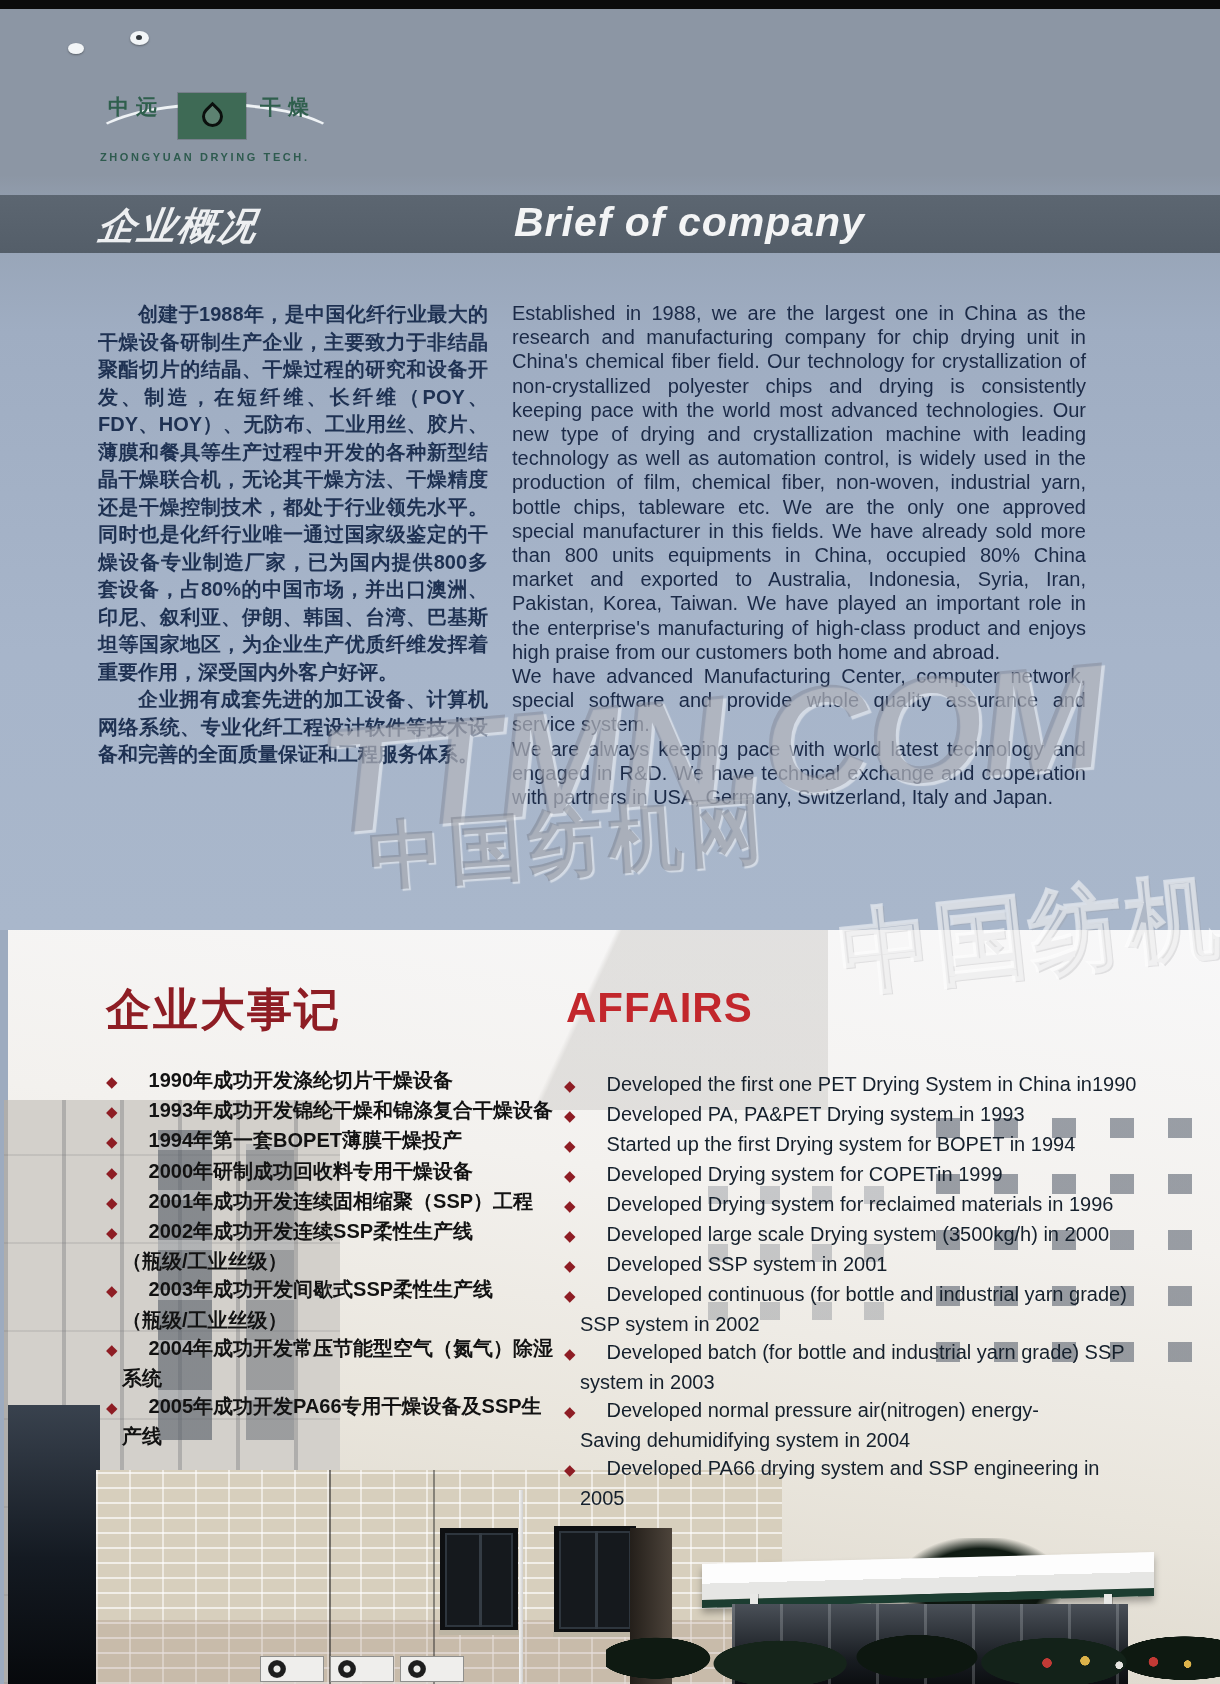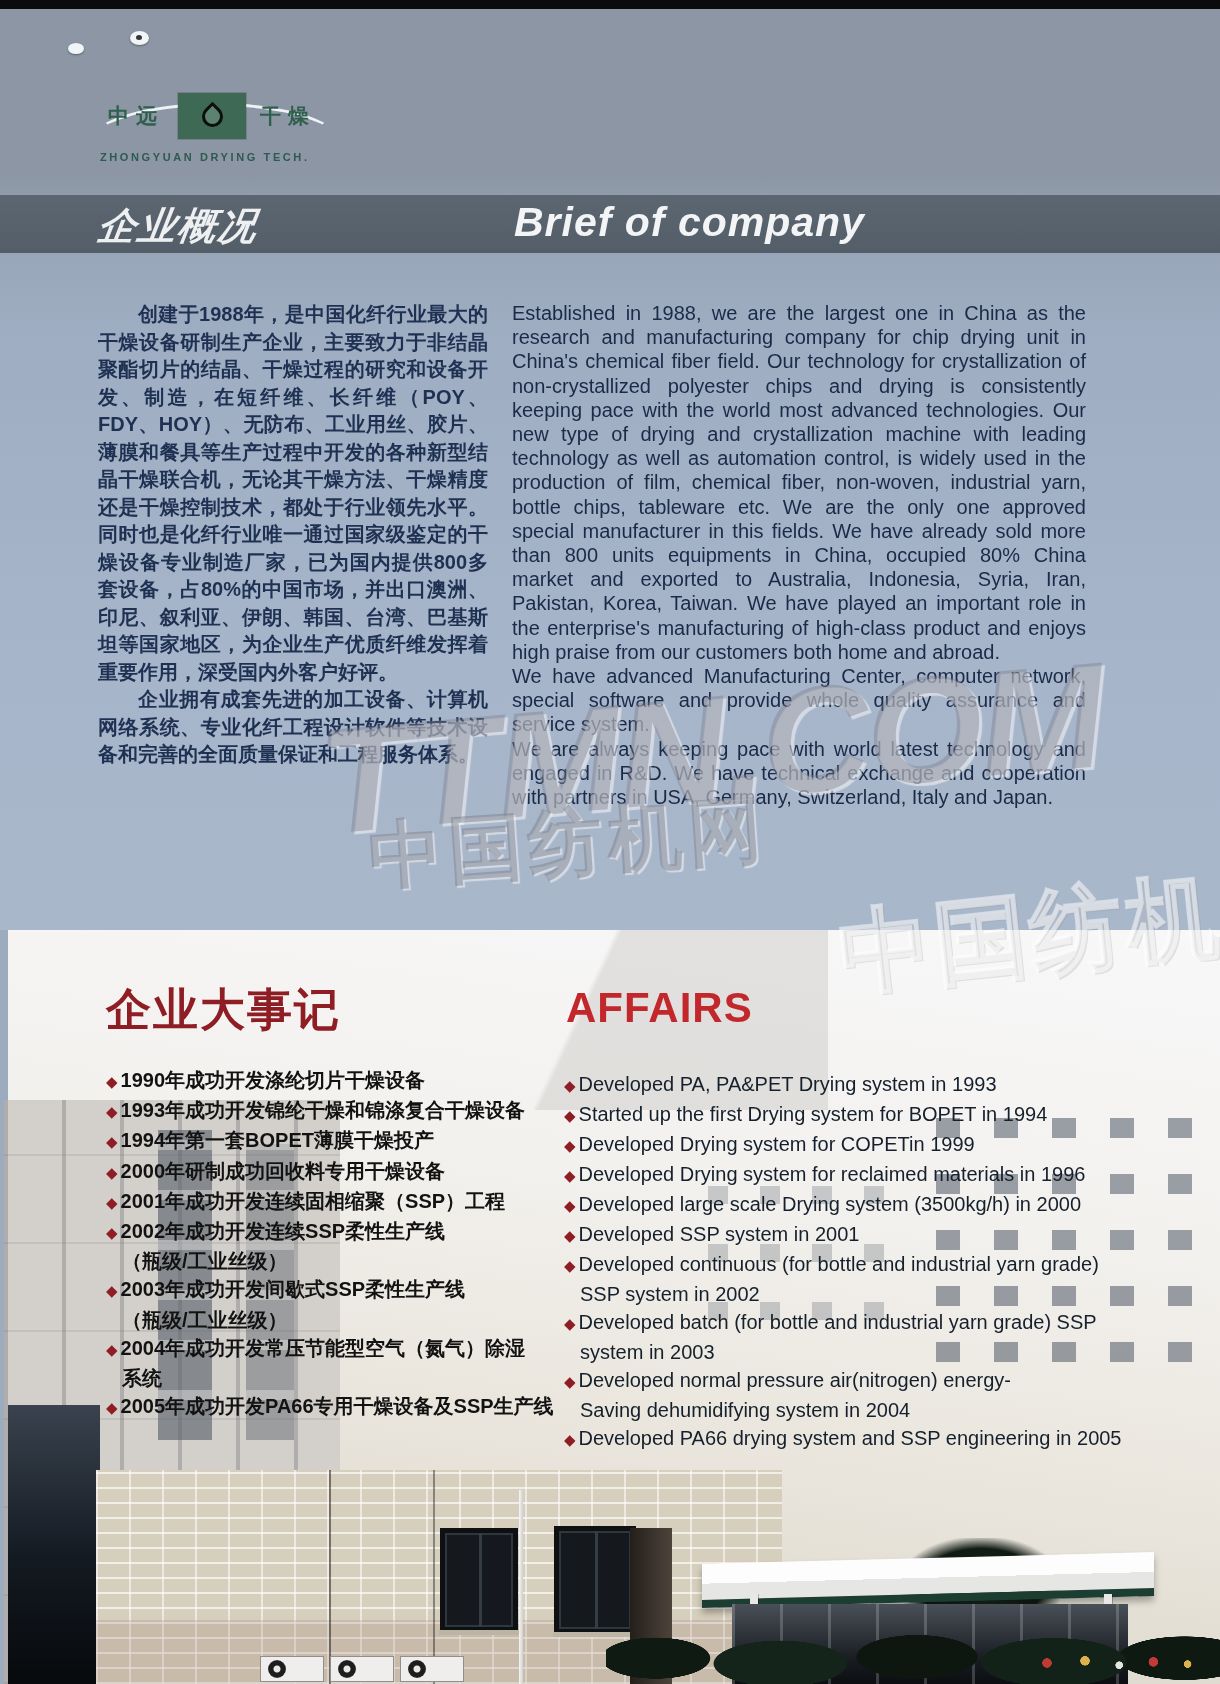--- a/index.html
+++ b/index.html
@@ -12,21 +12,21 @@
     background:linear-gradient(180deg,#8c96a4 0%,#8c96a4 18%,#96a3b5 23%,#9fadc2 35%,#a7b5ca 70%,#a9b7cb 100%); }
   .speck { position:absolute; border-radius:50%; background:#f2f5f7; box-shadow:0 1px 2px rgba(0,0,0,.35); }
   .speck1 { left:68px; top:34px; width:16px; height:11px; }
   .speck2 { left:130px; top:22px; width:19px; height:14px; }
   .speck2 i { position:absolute; left:6px; top:4px; width:6px; height:5px; border-radius:50%; background:#30363b; display:block; }
 
   
   .logo { position:absolute; left:86px; top:66px; width:320px; height:104px; }
   .logo-arc { position:absolute; left:0px; top:28px; width:258px; height:84px;
     border:3px solid transparent; border-top-color:#eef2f5; border-radius:50%; }
-  .logo-row { position:absolute; left:22px; top:18px; display:flex; align-items:center; }
+  .logo-row { position:absolute; left:22px; top:18px; display:flex; align-items:flex-start; }
   .logo-zh { font-size:21px; font-weight:bold; color:#2f5f4d; letter-spacing:7px; }
   .logo-square { width:68px; height:46px; background:#3e6a55; margin:0 14px; position:relative;
     box-shadow:0 0 0 1px rgba(0,0,0,.15); display:flex; align-items:center; justify-content:center; }
   .drop { width:21px; height:21px; border:3px solid #0b100d; border-radius:0 55% 55% 55%;
     transform:rotate(45deg); background:rgba(240,245,242,.18); }
   .logo-sub { position:absolute; left:14px; top:76px; font-size:11px; font-weight:bold;
     letter-spacing:2.6px; color:#2e5b4f; white-space:nowrap; }
 
   
   .band { position:absolute; left:0; top:186px; width:1220px; height:58px;
@@ -122,21 +122,21 @@
   
   .aff-zh { position:absolute; left:98px; top:50px; font-size:45px; font-weight:bold;
     color:#8e1d24; letter-spacing:2px; z-index:2; }
   .aff-en { position:absolute; left:558px; top:54px; font-size:42px; font-weight:bold;
     color:#c2272c; letter-spacing:1px; z-index:2; }
   .mlist { position:absolute; list-style:none; z-index:2; }
   .zh-list { left:98px; top:136px; width:452px; font-size:20px; font-weight:bold;
     line-height:28.2px; color:#121212; }
   .en-list { left:556px; top:140px; width:576px; font-size:20px; line-height:28px; color:#15202c; }
   .mlist li { padding-left:16px; text-indent:-16px; }
-  .mlist .txt { white-space:pre-line; }
+  .mlist .txt { white-space:pre-line;margin-left:28px; }
   .blt { color:#8e1d24; font-size:15px; margin-right:3px; font-style:normal; }
 </style>
 </head>
 <body>
 
 <div class="page">
 
   <div class="top-strip"></div>
 
   <div class="upper">
@@ -235,20 +235,21 @@
       <li><span class="blt">◆</span><span class="txt">2002年成功开发连续SSP柔性生产线
 （瓶级/工业丝级）</span></li>
       <li><span class="blt">◆</span><span class="txt">2003年成功开发间歇式SSP柔性生产线
 （瓶级/工业丝级）</span></li>
       <li><span class="blt">◆</span><span class="txt">2004年成功开发常压节能型空气（氮气）除湿
 系统</span></li>
       <li><span class="blt">◆</span><span class="txt">2005年成功开发PA66专用干燥设备及SSP生产线</span></li>
     </ul>
 
     <ul class="mlist en-list">
+      <li><span class="blt">◆</span><span class="txt">Developed the first one PET Drying System in China in1990</span></li>
       <li><span class="blt">◆</span><span class="txt">Developed PA, PA&amp;PET Drying system in 1993</span></li>
       <li><span class="blt">◆</span><span class="txt">Started up the first Drying system for BOPET in 1994</span></li>
       <li><span class="blt">◆</span><span class="txt">Developed Drying system for COPETin 1999</span></li>
       <li><span class="blt">◆</span><span class="txt">Developed Drying system for reclaimed materials in 1996</span></li>
       <li><span class="blt">◆</span><span class="txt">Developed large scale Drying system (3500kg/h) in 2000</span></li>
       <li><span class="blt">◆</span><span class="txt">Developed SSP system in 2001</span></li>
       <li><span class="blt">◆</span><span class="txt">Developed continuous (for bottle and industrial yarn grade)
 SSP system in 2002</span></li>
       <li><span class="blt">◆</span><span class="txt">Developed batch (for bottle and industrial yarn grade) SSP
 system in 2003</span></li>

